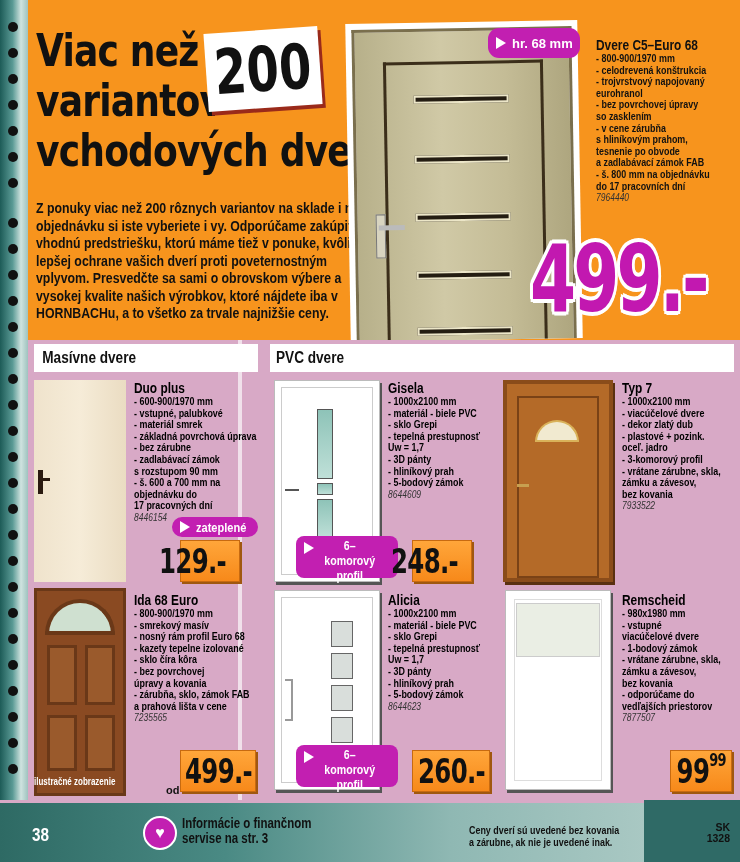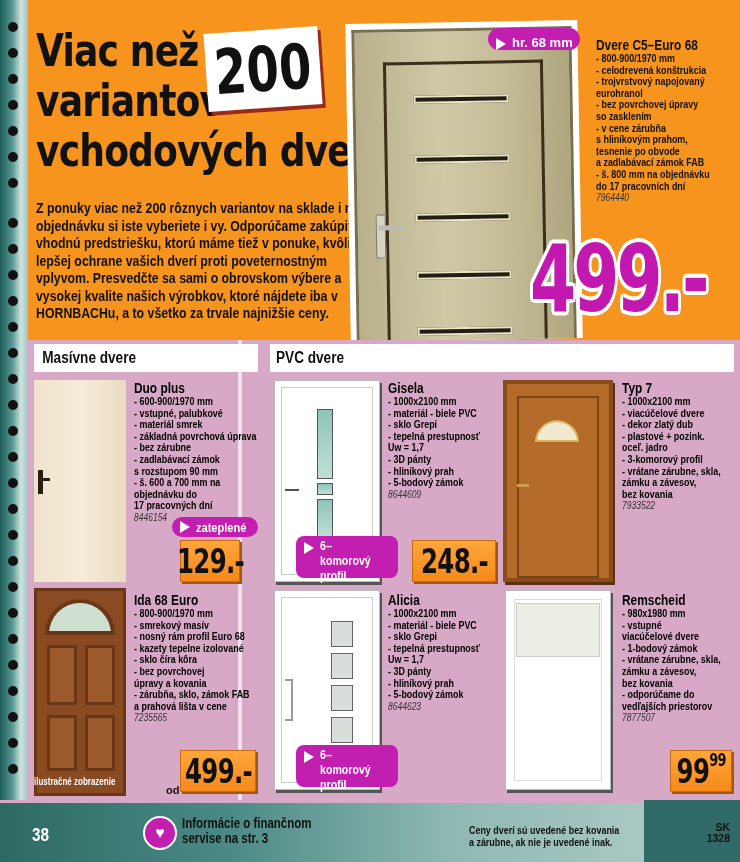--- a/index.html
+++ b/index.html
@@ -25,21 +25,21 @@
 
   .hero-door { position: absolute; left: 348px; top: 22px; width: 232px; height: 318px; background: #fff; padding: 6px 6px 0 6px; transform: rotate(-1deg); }
   .hero-door .leaf { width: 100%; height: 100%; background: linear-gradient(90deg,#b7b08a,#d0c9a6 40%,#c4bc96 70%,#aea67f); position: relative; border: 3px solid #7a6f4d; border-bottom: none; }
   .hero-door .frame-in { position: absolute; left: 28px; top: 30px; right: 26px; bottom: 0; border: 3px solid #3b2e1a; border-bottom: none; }
   .hero-door .slot { position: absolute; left: 58px; width: 95px; height: 8px; background: #241d12; border: 2px solid #ece6c8; }
   .hero-door .handle { position: absolute; left: 18px; top: 182px; width: 10px; height: 44px; background: #d8d4c0; border: 1px solid #777; }
   .hero-door .handle::after { content: ""; position: absolute; left: 2px; top: 10px; width: 26px; height: 5px; background: #bbb; }
 
   .pill { position: absolute; background: #c21fb1; color: #fff; font-weight: bold; border-radius: 10px; display: flex; align-items: center; white-space: nowrap; }
   .pill .tri { width: 0; height: 0; border-top: 6px solid transparent; border-bottom: 6px solid transparent; border-left: 10px solid #fff; margin-right: 6px; }
-  .pill-hr { left: 488px; top: 28px; width: 92px; height: 22px; font-size: 13px; padding-left: 8px; border-radius: 11px; align-items: flex-end; }
+  .pill-hr { left: 488px; top: 28px; width: 92px; height: 30px; font-size: 13px; padding-left: 8px; border-radius: 11px; }
 
   .hero-spec { position: absolute; left: 596px; top: 37px; width: 150px; color: #111; }
   .prod-title { font-weight: bold; font-size: 14px; line-height: 16px; transform: scaleX(0.85); transform-origin: left top; white-space: nowrap; }
   .spec-list { list-style: none; font-size: 10.5px; line-height: 11.6px; font-weight: bold; transform: scaleX(0.85); transform-origin: left top; }
   .spec-list li { padding-left: 8px; text-indent: -8px; white-space: nowrap; }
   .code { font-style: italic; font-size: 10px; color: #333; transform: scaleX(0.85); transform-origin: left top; display: block; }
 
   .bigprice { position: absolute; left: 530px; top: 226px; font-family: "DejaVu Sans", sans-serif; font-weight: bold; font-size: 92px;
     color: #c218b0; letter-spacing: -4px; transform: scaleX(0.72); transform-origin: left top; white-space: nowrap;
     text-shadow: 3px 3px 0 #fff, -3px -3px 0 #fff, 3px -3px 0 #fff, -3px 3px 0 #fff, 0 4px 0 #fff, 4px 0 0 #fff, -4px 0 0 #fff, 0 -4px 0 #fff; }
@@ -53,21 +53,21 @@
   .product { position: absolute; }
   .door-img { position: absolute; }
   .price-tag { position: absolute; background: linear-gradient(180deg,#ffa63a,#f7891a); border: 1px solid #c76a10; height: 42px; display: flex; align-items: center; justify-content: center; box-shadow: 2px 2px 0 #a05810; }
   .price-tag span { font-family: "DejaVu Sans", sans-serif; font-weight: bold; font-size: 34px; color: #111; transform: scaleX(0.72); display: inline-block; white-space: nowrap; letter-spacing: -1px; }
   .price-tag sup { font-size: 18px; vertical-align: top; position: relative; top: -2px; }
 
   .pvc-door { background: #fff; border: 1px solid #bbb; box-shadow: 2px 3px 0 #555; }
   .glass { position: absolute; background: linear-gradient(180deg,#8ec3b8,#bfe0d8); border: 1px solid #555; }
   .glass2 { position: absolute; background: #d9dedb; border: 1px solid #666; }
 
-  .pill-6 { width: 102px; height: 42px; font-size: 12.5px; line-height: 15px; padding: 3px 8px; border-radius: 8px; align-items: flex-start; white-space: normal; }
+  .pill-6 { width: 102px; height: 42px; font-size: 12.5px; line-height: 15px; padding: 3px 8px; border-radius: 8px; align-items: flex-start; white-space: normal; text-align: center; }
   .pill-6 .tri { margin-top: 3px; }
   .pill-6 .t { transform: scaleX(0.85); transform-origin: left top; }
   .pill-zat { width: 86px; height: 20px; font-size: 13px; padding-left: 8px; }
   .pill-zat .t { transform: scaleX(0.85); transform-origin: left center; display: inline-block; }
 
   .od { position: absolute; left: 166px; top: 784px; font-size: 11px; font-weight: bold; color: #111; }
   .illus { position: absolute; left: 34px; top: 776px; font-size: 10px; color: #fff; font-weight: bold; transform: scaleX(0.8); transform-origin: left top; white-space: nowrap; }
 
   
   .footer { position: absolute; left: 0; top: 800px; width: 644px; height: 62px;
@@ -192,21 +192,21 @@
       <li>- š. 600 a 700 mm na</li>
       <li>  objednávku do</li>
       <li>  17 pracovných dní</li>
     </ul>
     <span class="code">8446154</span>
   </div>
   <div class="pill pill-zat" style="left:172px; top:517px;">
     <span class="tri"></span>
     <span class="t">zateplené</span>
   </div>
-  <div class="price-tag" style="left:180px; top:540px; width:60px;">
+  <div class="price-tag" style="left:180px; top:540px; width:60px;justify-content:flex-end;">
     <span>129.-</span>
   </div>
 
   <div class="door-img pvc-door" style="left:274px; top:380px; width:106px; height:202px;">
     <div style="position:absolute; left:6px; top:6px; right:6px; bottom:6px; border:1px solid #ccc;"></div>
     <div class="glass" style="left:42px; top:28px; width:16px; height:70px;"></div>
     <div class="glass" style="left:42px; top:102px; width:16px; height:12px;"></div>
     <div class="glass" style="left:42px; top:118px; width:16px; height:40px;"></div>
     <div style="position:absolute; left:10px; top:108px; width:14px; height:2px; background:#555;"></div>
   </div>
@@ -221,21 +221,21 @@
       <li>- 3D pánty</li>
       <li>- hliníkový prah</li>
       <li>- 5-bodový zámok</li>
     </ul>
     <span class="code">8644609</span>
   </div>
   <div class="pill pill-6" style="left:296px; top:536px;">
     <span class="tri"></span>
     <span class="t">6–komorový profil</span>
   </div>
-  <div class="price-tag" style="left:412px; top:540px; width:84px;">
+  <div class="price-tag" style="left:412px; top:540px; width:60px;justify-content:flex-end;">
     <span>248.-</span>
   </div>
 
   <div class="door-img" style="left:503px; top:380px; width:110px; height:202px; background:#b46a28; border:4px solid #8a4c1a; box-shadow:2px 3px 0 #5a3010;">
     <div style="position:absolute; left:10px; top:12px; right:10px; bottom:0; border:2px solid #7a4216;"></div>
     <div style="position:absolute; left:28px; top:36px; width:44px; height:22px; border-radius:22px 22px 0 0; background:#f1ead0; border:2px solid #d9b25a;"></div>
     <div style="position:absolute; left:10px; top:100px; width:12px; height:3px; background:#c7a050;"></div>
   </div>
   <div class="product" style="left:622px; top:380px; width:118px;">
     <div class="prod-title">Typ 7</div>
@@ -300,20 +300,23 @@
       <li>- 3D pánty</li>
       <li>- hliníkový prah</li>
       <li>- 5-bodový zámok</li>
     </ul>
     <span class="code">8644623</span>
   </div>
   <div class="pill pill-6" style="left:296px; top:745px;">
     <span class="tri"></span>
     <span class="t">6–komorový profil</span>
   </div>
+  <div class="price-tag" style="left:412px; top:750px; width:78px;">
+    <span>260.-</span>
+  </div>
 
   <div class="door-img pvc-door" style="left:505px; top:590px; width:106px; height:200px;">
     <div style="position:absolute; left:8px; top:8px; right:8px; bottom:8px; border:1px solid #ddd;"></div>
     <div style="position:absolute; left:10px; top:12px; width:84px; height:54px; background:#eaeee4; border:1px solid #ccc;"></div>
   </div>
   <div class="product" style="left:622px; top:592px; width:118px;">
     <div class="prod-title">Remscheid</div>
     <ul class="spec-list">
       <li>- 980x1980 mm</li>
       <li>- vstupné</li>

